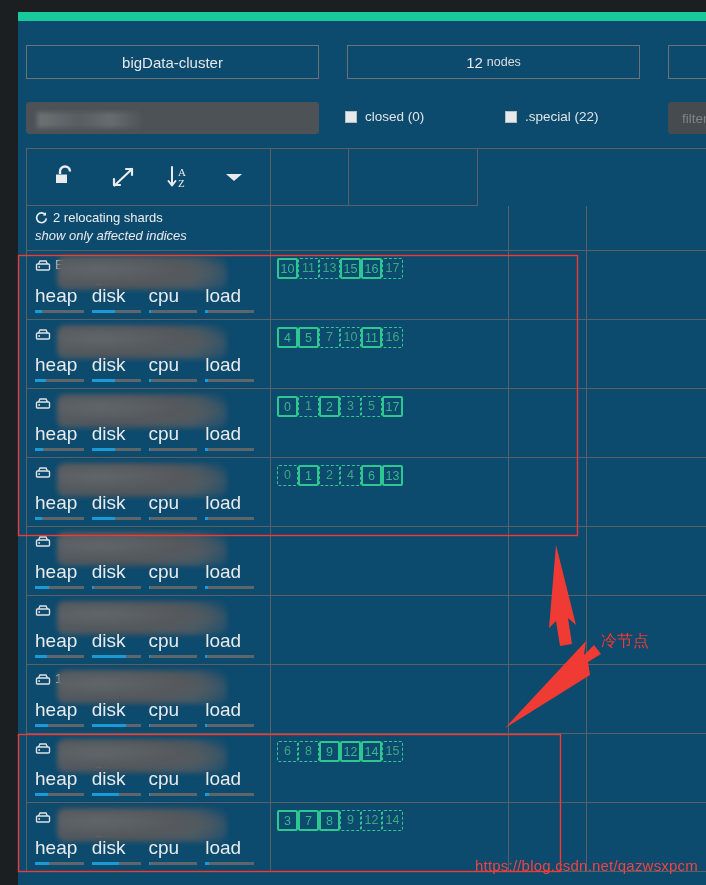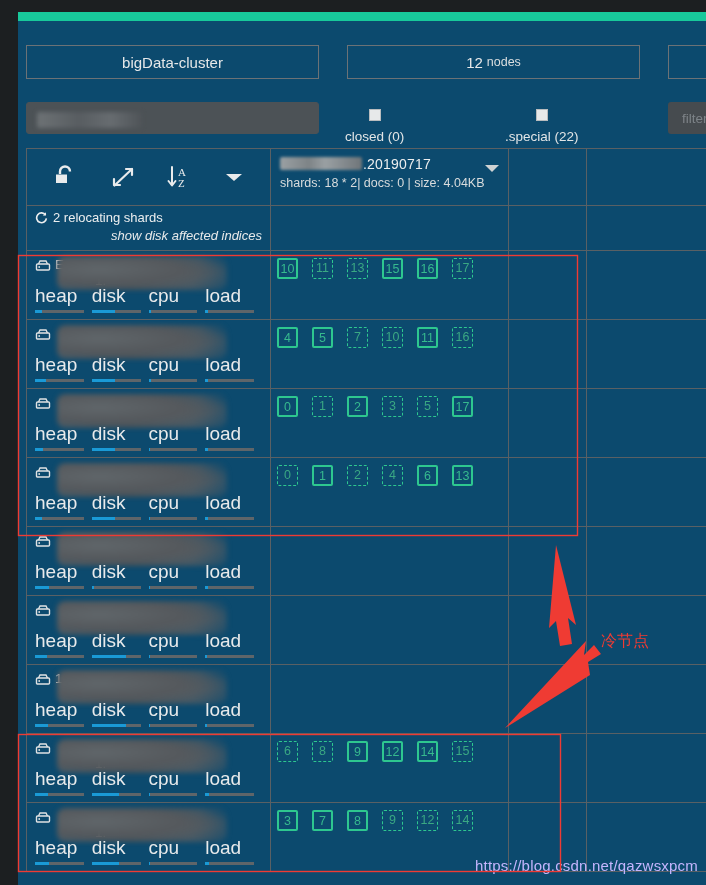--- a/index.html
+++ b/index.html
@@ -42,21 +42,21 @@
   .filter-row { position:absolute; left:0; top:95px; width:688px; height:46px; }
   #idx-filter {
     position:absolute; left:8px; top:7px; width:293px; height:32px;
     background:#4c5256; border:1px solid #4c5256; border-radius:3px;
   }
   #idx-filter-blur {
     position:absolute; left:10px; top:9px; width:105px; height:16px;
     background:linear-gradient(90deg,#6d7275 0%, #585d61 40%, #676c70 70%, #4f5458 100%);
     filter: blur(2px); border-radius:2px;
   }
-  .cbx-wrap { position:absolute; top:14px; display:flex; align-items:center; gap:8px;flex-direction:column; }
+  .cbx-wrap { position:absolute; top:14px; display:flex; align-items:center; gap:8px; }
   #cbx-closed  { left:327px; }
   #cbx-special { left:487px; }
   .cbx {
     width:12px; height:12px; background:#e7e9ea; border:1px solid #b9bcbe;
     display:inline-block;
   }
   .cbx-label { color:#e2e5e6; font-size:13.5px; white-space:nowrap; }
   #filter-input {
     position:absolute; left:650px; top:7px; width:120px; height:32px;
     background:#464b4f; border-radius:3px; color:#7d8388; font-size:13.5px;
@@ -84,21 +84,21 @@
   #idx-name-blur {
     display:inline-block; width:82px; height:13px; vertical-align:-1px;
     background:linear-gradient(90deg,#9aa0a3 0%,#7d8386 35%,#9aa0a3 55%,#6f7579 100%);
     filter:blur(1.6px); border-radius:2px; margin-right:1px;
   }
   #idx-meta { font-size:12.5px; color:#d9dcdd; margin-top:4px; white-space:nowrap;}
   #idx-caret { position:absolute; right:8px; top:11px; }
 
   
   .rrow .cell { height:45px; }
-  #reloc { padding:4px 8px 0 8px;text-align:right; }
+  #reloc { padding:4px 8px 0 8px; }
   #reloc-line1 { font-size:13px; color:#eceeef; display:flex; align-items:center; gap:5px;}
   #reloc-line2 { font-size:13px; color:#e8eaeb; font-style:italic; margin-top:3px; }
 
   
   .nrow .cell { height:69px; }
   .node-inner { position:absolute; inset:0; padding:6px 8px 0 8px; }
   .node-top { display:flex; align-items:flex-start; gap:5px; height:30px; position:relative; }
   .node-blur {
     position:absolute; left:22px; top:-1px; width:170px; height:34px;
     background:
@@ -108,33 +108,33 @@
     filter: blur(2.4px); border-radius:8px;
   }
   .node-frag { position:absolute; color:#dfe2e3; font-size:13.5px; }
   .metrics { position:absolute; left:8px; right:8px; bottom:6px; display:flex; }
   .metric { flex:1 1 0; padding-right:8px; }
   .metric-lab { font-size:19px; color:#e8eaeb; margin-bottom:3px; }
   .bar { height:3px; background:#5f6569; position:relative; }
   .bar > i { position:absolute; left:0; top:0; height:100%; background:#1a9ad6; display:block; }
 
   
-  .shards { padding:7px 0 0 6px; display:flex; gap:14px; flex-wrap:wrap; align-content:flex-start; }
+  .shards { padding:7px 0 0 6px; display:flex; gap:0; flex-wrap:wrap; align-content:flex-start; }
   .shard {
     width:21px; height:21px; line-height:19px; text-align:center;
     font-size:12.5px; color:#36b98e; border-radius:2px;
     border:2px solid #2ec78f;
   }
   .shard.replica { border-style:dashed; border-width:1.5px; color:#3aa883; }
 
   
   #overlay { position:absolute; left:0; top:0; width:706px; height:885px; pointer-events:none; z-index:5; }
   #watermark {
     position:absolute; left:475px; top:857px;
-    color:#c4b5fd; font-size:15px; letter-spacing:.2px; z-index:4;
+    color:#ef4444; font-size:15px; letter-spacing:.2px; z-index:4;
     font-family:"Liberation Sans", sans-serif;
     text-align:center;
   }
   #cold-label {
     position:absolute; left:601px; top:631px;
     color:#ef3b33; font-size:16px; z-index:5;
     font-family:"DejaVu Sans", sans-serif; white-space:nowrap;
   }
 </style>
 </head>
@@ -205,47 +205,36 @@
             </svg>
           </span>
           <span class="tb-ico">
             <svg width="20" height="14" viewBox="0 0 20 14">
                 <path d="M2 4 L10 11 L18 4 Z" fill="#e9ebec"></path>
               </svg>
           </span>
         </div>
       </div>
 
-      <div class="cell c-index" id="idx-head">
-        <div id="idx-name">
-          <span id="idx-name-blur"></span><span>.20190717</span>
-        </div>
-        <div id="idx-meta">shards: 18 * 2| docs: 0 | size: 4.04KB</div>
-        <span id="idx-caret">
-          <svg width="16" height="11" viewBox="0 0 16 11">
-              <path d="M1 2 L8 9 L15 2 Z" fill="#cfd3d4"></path>
-            </svg>
-        </span>
-      </div>
 
       <div class="cell c-blank1"></div>
       <div class="cell c-blank2"></div>
     </div>
 
     <div class="grow rrow">
       <div class="cell c-node">
         <div id="reloc">
           <div id="reloc-line1">
             <svg width="13" height="13" viewBox="0 0 16 16">
               <path d="M13 5 A6 6 0 1 0 14 9" fill="none" stroke="#eceeef" stroke-width="2"></path>
               <path d="M13.5 1.5 L13.5 5.5 L9.5 5.5 Z" fill="#eceeef"></path>
             </svg>
             <span>2 relocating shards</span>
           </div>
-          <div id="reloc-line2">show disk affected indices</div>
+          <div id="reloc-line2">show only affected indices</div>
         </div>
       </div>
       <div class="cell c-index"></div>
       <div class="cell c-blank1"></div>
       <div class="cell c-blank2"></div>
     </div>
 
     <div id="node-rows">
         <div class="grow nrow">
           <div class="cell c-node" style="position: relative;">

